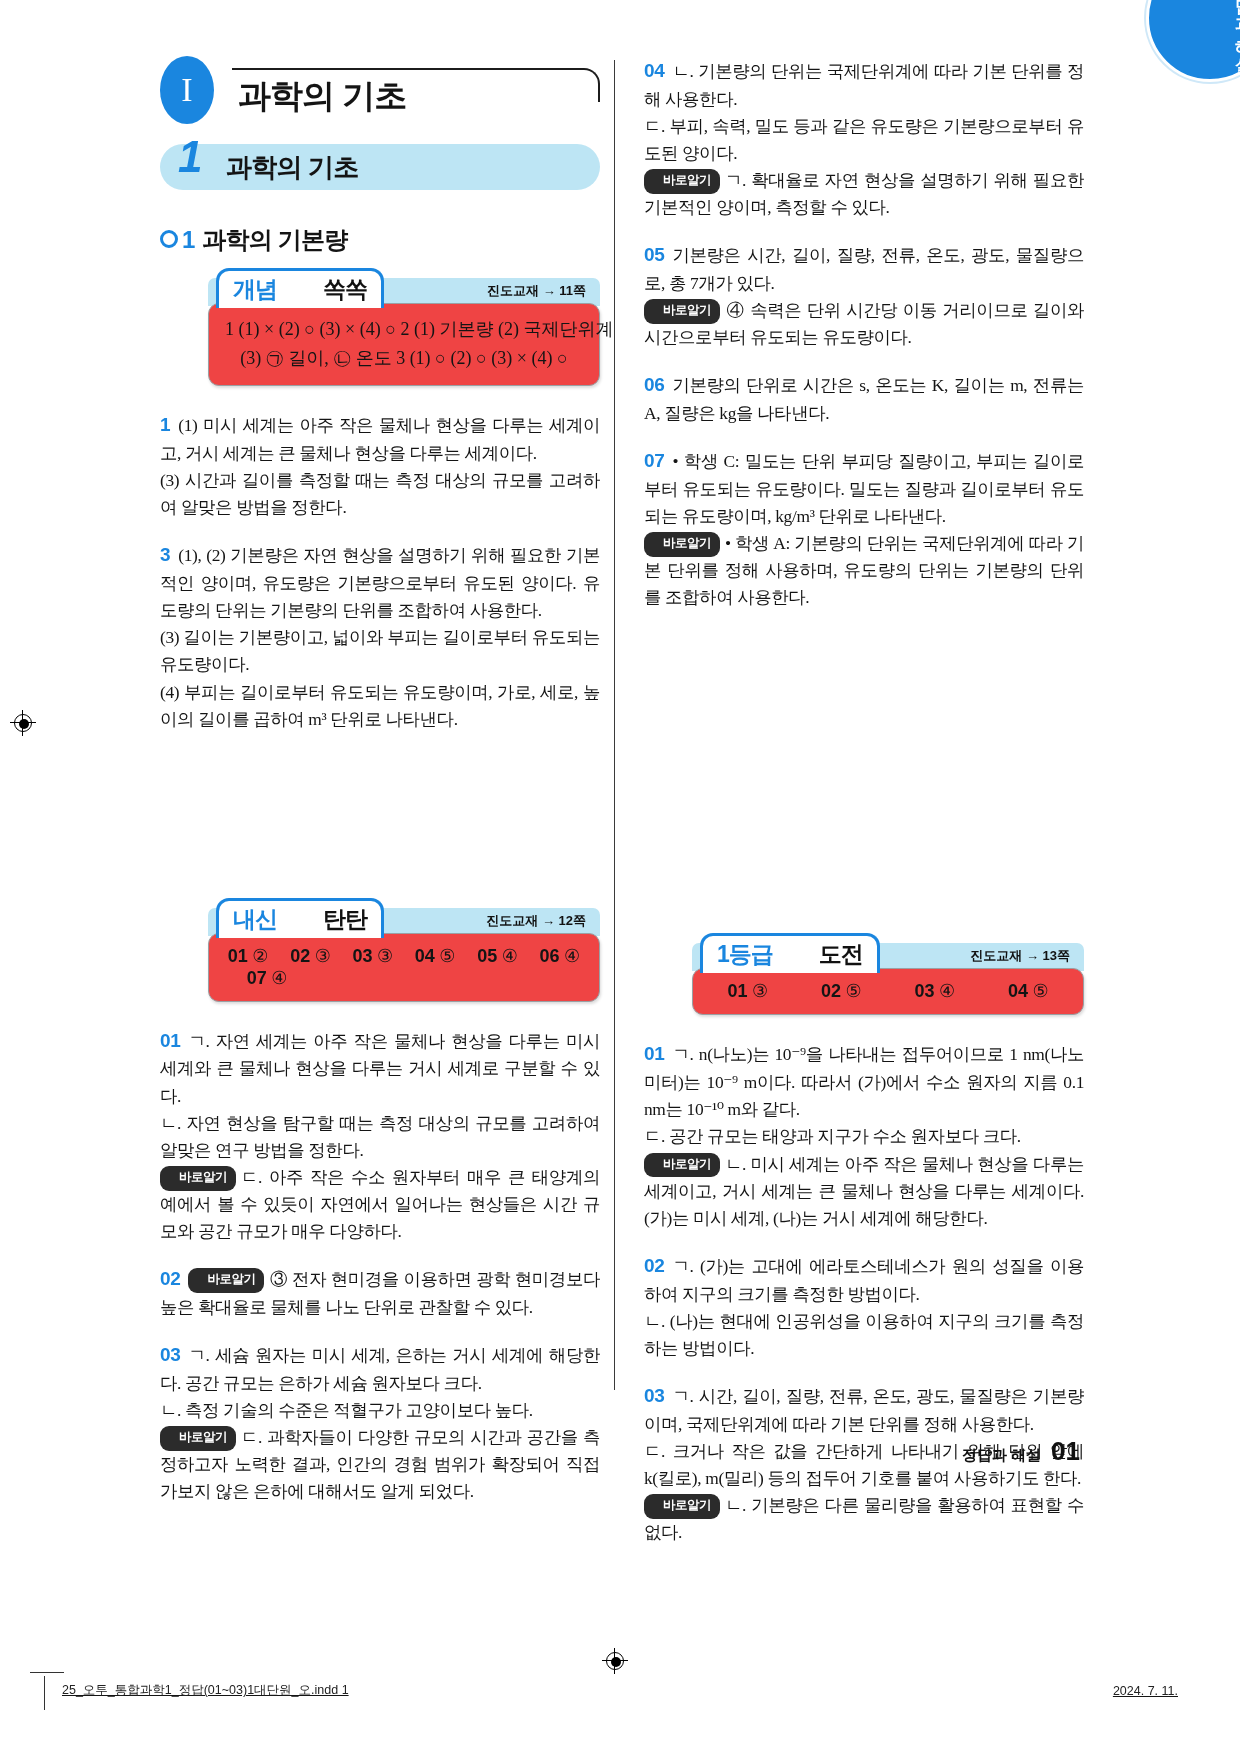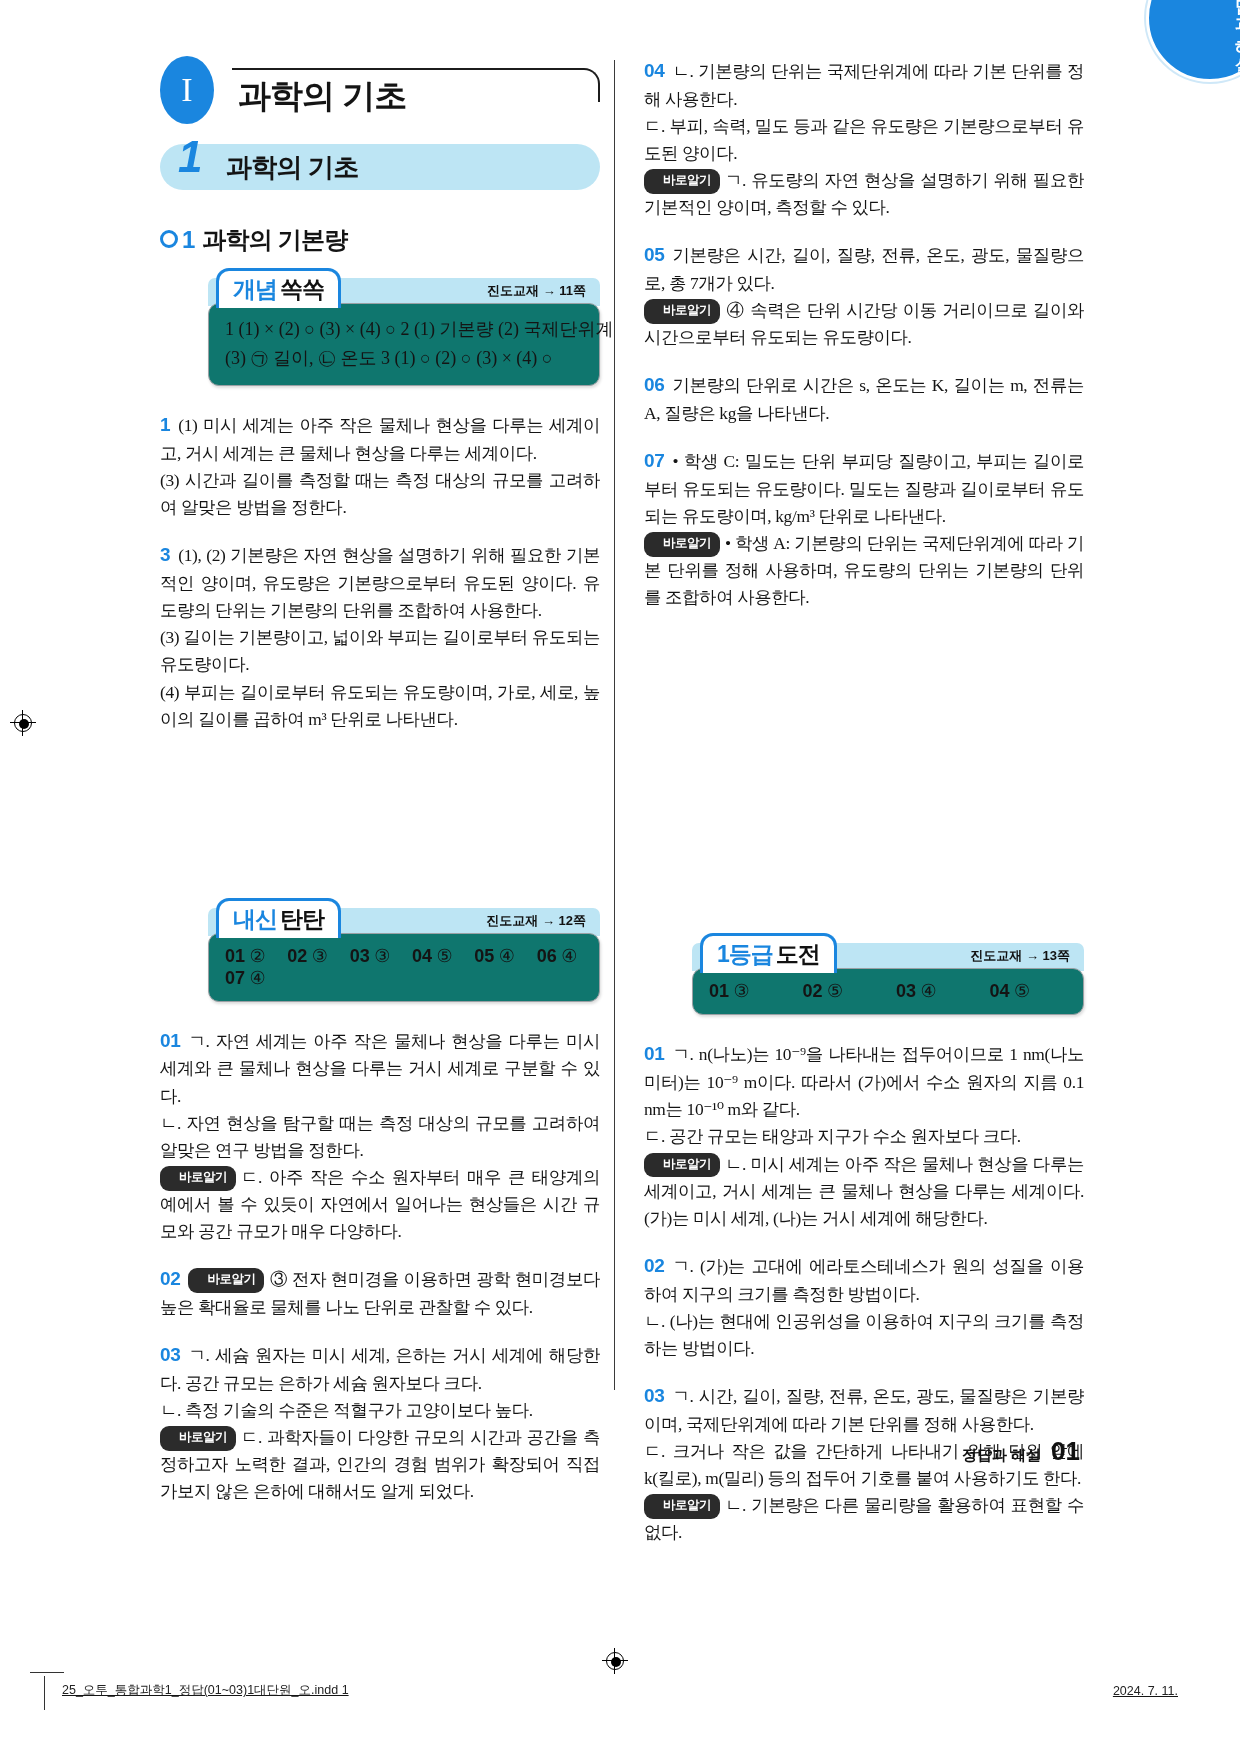--- a/index.html
+++ b/index.html
@@ -110,34 +110,36 @@
   }
   .tab-accent {
     font-family: "Liberation Sans", sans-serif;
     font-size: 23px; font-weight: bold; color: #1a86df;
     letter-spacing: -1px;
   }
   .tab-rest {
     font-family: "Liberation Sans", sans-serif;
     font-size: 23px; font-weight: bold; color: #111;
     letter-spacing: -1px;
+    margin-left: 43px;
   }
   .ansbox-ref {
     position: absolute; right: 14px; top: 10px; z-index: 4;
     font-family: "Liberation Sans", sans-serif;
     font-size: 13px; font-weight: bold; color: #111;
   }
   .ansbox-body {
     position: relative; margin-top: -3px;
     border: 1.6px solid #9aa0a4;
     border-radius: 11px;
-    background: #0f766e;
+    background: #ef4444;
     padding: 11px 16px 12px 16px;
     box-shadow: 1px 2px 3px rgba(0,0,0,.14);
     z-index: 2;
+    text-align: center;
   }
   .ansline {
     font-family: "Liberation Serif", serif;
     font-size: 18px; line-height: 1.62; white-space: nowrap;
   }
   .grade-row { display: flex; gap: 16px; }
   .grade-item {
     font-family: "Liberation Serif", serif; font-size: 18px;
     width: 84px; white-space: nowrap;
   }
@@ -344,21 +346,21 @@
   </div>
 
   <div class="col col-right">
 
     <div class="sol">
       <p>
         <span class="qnum">04</span><span>ㄴ. 기본량의 단위는 국제단위계에 따라 기본 단위를 정해 사용한다.</span>
       </p>
       <p>ㄷ. 부피, 속력, 밀도 등과 같은 유도량은 기본량으로부터 유도된 양이다.</p>
       <p>
-        <span class="badge">바로알기</span><span>ㄱ. 유도량의 자연 현상을 설명하기 위해 필요한 기본적인 양이며, 측정할 수 있다.</span>
+        <span class="badge">바로알기</span><span>ㄱ. 확대율로 자연 현상을 설명하기 위해 필요한 기본적인 양이며, 측정할 수 있다.</span>
       </p>
     </div>
 
     <div class="sol">
       <p>
         <span class="qnum">05</span><span>기본량은 시간, 길이, 질량, 전류, 온도, 광도, 물질량으로, 총 7개가 있다.</span>
       </p>
       <p>
         <span class="badge">바로알기</span><span>④ 속력은 단위 시간당 이동 거리이므로 길이와 시간으로부터 유도되는 유도량이다.</span>
       </p>

